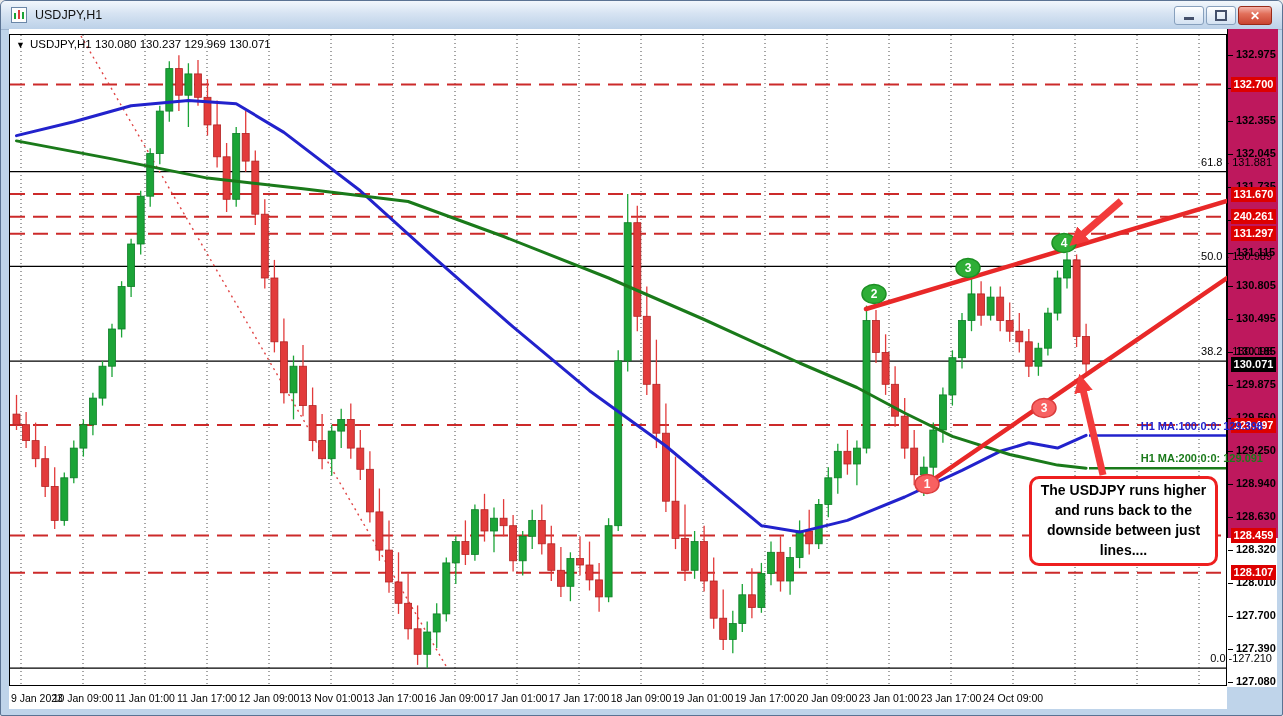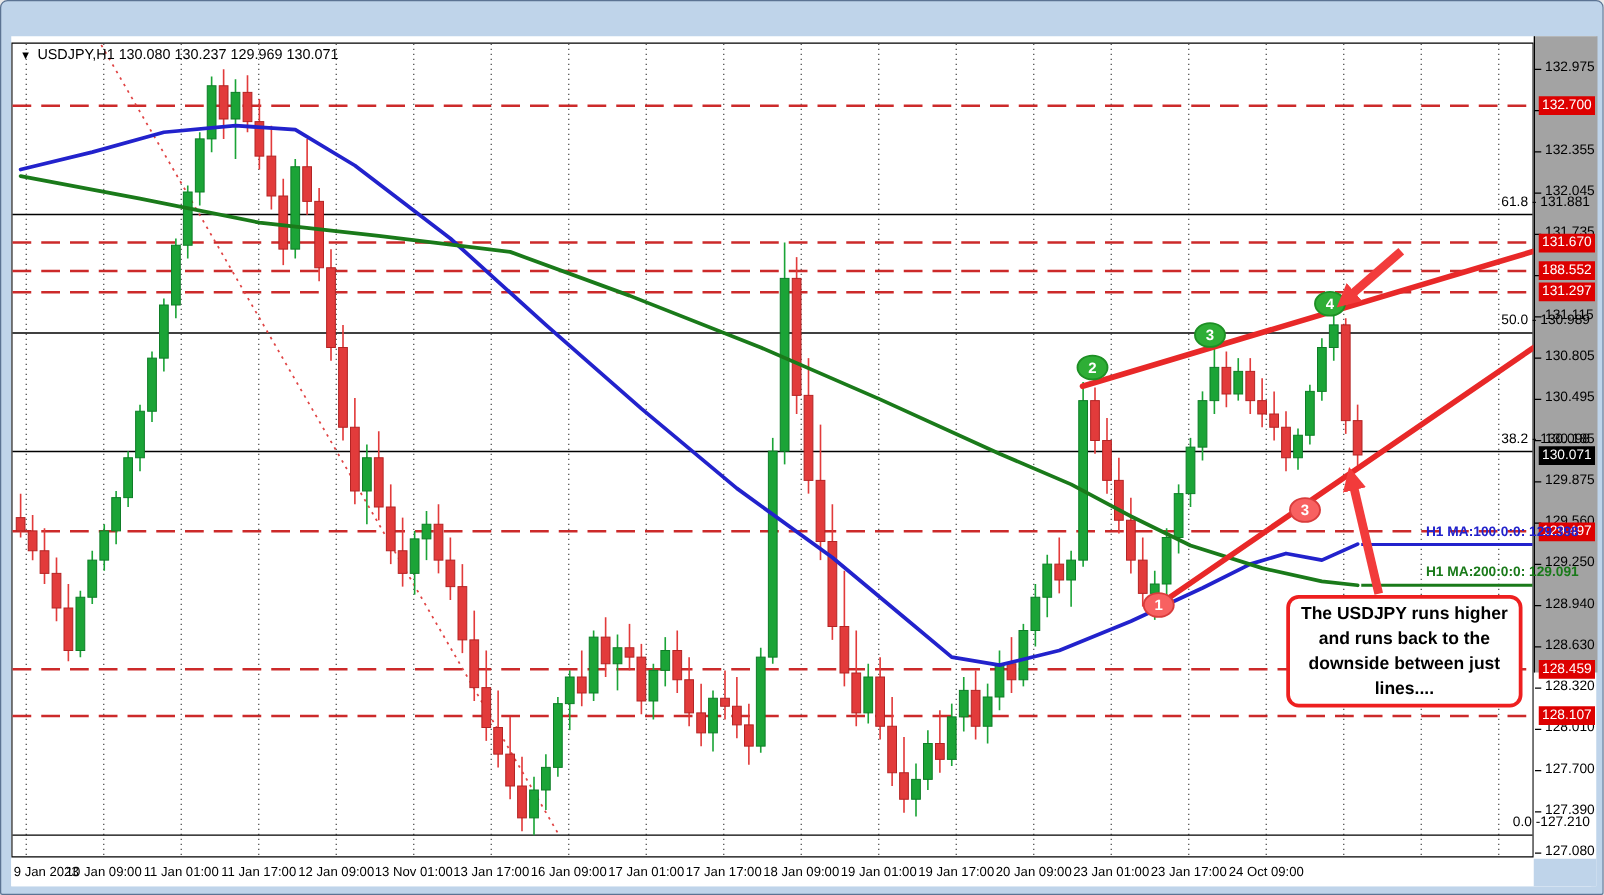--- a/index.html
+++ b/index.html
@@ -17,33 +17,53 @@
   .plot svg{position:absolute;left:0;top:0;}
   .ohlc{position:absolute;left:7px;top:9px;font-size:11.5px;color:#000;white-space:nowrap;z-index:6;}
   .ohlc .tri{display:inline-block;font-size:9px;margin-right:5px;color:#000;}
   .fiblabel{position:absolute;right:5px;font-size:11px;color:#000;z-index:3;white-space:nowrap;}
   .ma-label{position:absolute;right:14px;font-size:11px;font-weight:bold;z-index:3;white-space:nowrap;padding-left:18px;}
   .ann{position:absolute;background:#fff;border:3px solid #ee1f1f;border-radius:10px;z-index:8;
        font-size:14px;font-weight:bold;color:#000;text-align:center;display:flex;align-items:center;justify-content:center;padding:4px 7px;box-sizing:border-box;line-height:1.42;}
   .ann .squiggle{text-decoration:underline wavy #e03030 1px;text-underline-offset:3px;}
   .ann1{left:958px;top:42px;width:190px;height:126px;}
   .ann2{left:1020px;top:447px;width:189px;height:90px;}
-  .paxis{position:absolute;left:1218px;top:0;width:50px;height:509px;background:#a3a3a3;border-left:1px solid #000;}
+  .paxis{position:absolute;left:1218px;top:0;width:50px;height:509px;background:#be185d;border-left:1px solid #000;font-weight:bold;}
   .ptick{position:absolute;left:8px;font-size:11px;color:#000;white-space:nowrap;}
   .ptick::before{content:"";position:absolute;left:-8px;top:7px;width:5px;height:1px;background:#000;}
   .badge{position:absolute;left:3px;width:45px;height:15px;line-height:15px;font-size:11px;color:#fff;text-align:center;z-index:2;}
   .taxis{position:absolute;left:0;top:658px;width:1264px;height:22px;background:#fff;}
   .tlabel{position:absolute;top:5px;font-size:10.5px;color:#000;white-space:nowrap;transform:translateX(-50%);}
   .tlabel.first{transform:none;}
   .corner{position:absolute;left:1218px;top:658px;width:50px;height:22px;background:#bfd4ea;}
 </style>
 </head>
 <body>
 
 <div class="window">
+  <div class="titlebar">
+    <svg class="win-icon" viewBox="0 0 16 16">
+      <rect x="0.5" y="0.5" width="15" height="15" fill="#fdfdfd" stroke="#6b87a8"></rect>
+      <rect x="3" y="6" width="2" height="6" fill="#1ba437"></rect>
+      <rect x="7" y="3" width="2" height="9" fill="#e23b3b"></rect>
+      <rect x="11" y="5" width="2" height="7" fill="#1ba437"></rect>
+    </svg>
+    <span class="win-title">USDJPY,H1</span>
+    <div class="win-buttons">
+      <div class="wbtn">
+          <span class="bar"></span>
+        </div>
+      <div class="wbtn">
+          <span class="box"></span>
+        </div>
+      <div class="wbtn close">
+          <span>✕</span>
+        </div>
+    </div>
+  </div>
 
   <div class="client">
     <div class="plot" id="plotHost">
         <svg width="1218" height="658" xmlns="http://www.w3.org/2000/svg">
           <defs>
             <marker id="ah" viewBox="0 0 10 10" refX="6" refY="5" markerWidth="2.7" markerHeight="2.7" orient="auto">
               <path d="M0,0 L10,5 L0,10 z" fill="#f23b3b"></path>
             </marker>
           </defs>
           <rect x="0.5" y="5.5" width="1217" height="651" fill="#ffffff" stroke="#000"></rect>
@@ -379,21 +399,21 @@
         <div class="ptick" style="top:415.3px">129.250</div>
         <div class="ptick" style="top:448.2px">128.940</div>
         <div class="ptick" style="top:481.2px">128.630</div>
         <div class="ptick" style="top:514.1px">128.320</div>
         <div class="ptick" style="top:547.1px">128.010</div>
         <div class="ptick" style="top:580px">127.700</div>
         <div class="ptick" style="top:613px">127.390</div>
         <div class="ptick" style="top:645.9px">127.080</div>
         <div class="badge" style="top:48px;background:#dd0000">132.700</div>
         <div class="badge" style="top:157.5px;background:#dd0000">131.670</div>
-        <div class="badge" style="top:180.3px;background:#dd0000">188.552</div>
+        <div class="badge" style="top:180.3px;background:#dd0000">240.261</div>
         <div class="badge" style="top:197.2px;background:#dd0000">131.297</div>
         <div class="badge" style="top:327.5px;background:#000000">130.071</div>
         <div class="badge" style="top:388.5px;background:#dd0000">129.497</div>
         <div class="badge" style="top:498.9px;background:#dd0000">128.459</div>
         <div class="badge" style="top:536.3px;background:#dd0000">128.107</div>
       </div>
     <div class="taxis" id="timeAxis">
         <div class="tlabel first" style="left:2px">9 Jan 2023</div>
         <div class="tlabel" style="left:74px">10 Jan 09:00</div>
         <div class="tlabel" style="left:136px">11 Jan 01:00</div>

